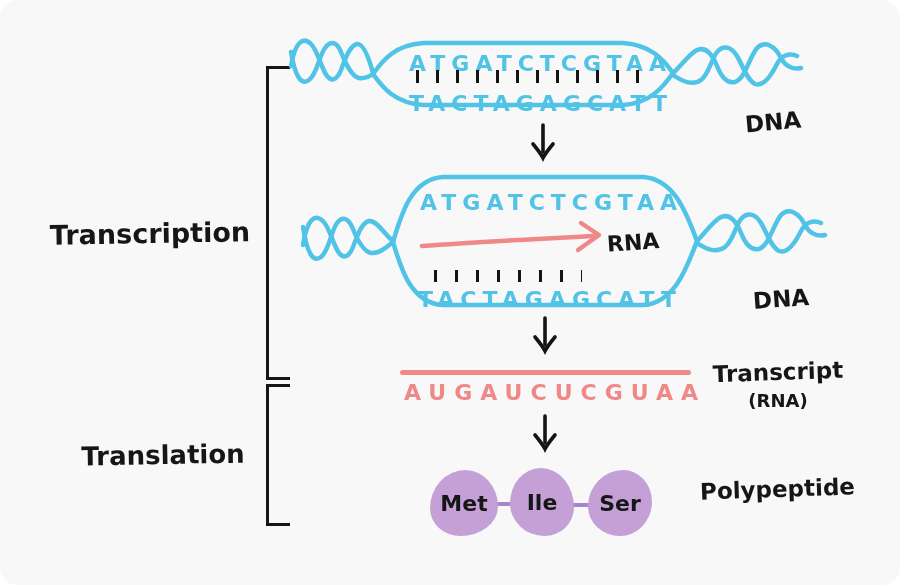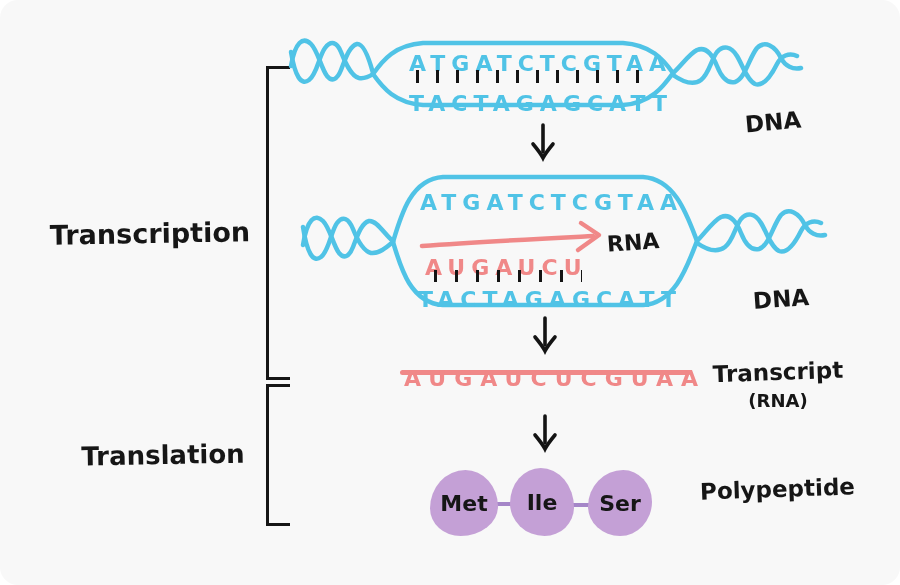--- a/index.html
+++ b/index.html
@@ -89,35 +89,34 @@
       <path d="M402,78 C412,85 422,88 430,82 C438,76 440,62 446,54 C452,47 460,48 466,58 C472,68 476,82 484,86 C492,89 500,78 506,66 C510,58 518,54 526,58"></path>
     </g>
 
     <g fill="none" stroke="#F08888" stroke-width="4.5" stroke-linecap="round" stroke-linejoin="round">
       <path d="M127,81 C180,77 240,74 298,71"></path>
       <path d="M286,58 L304,70 L283,85"></path>
     </g>
   </svg>
   <div class="seq" style="left:420px; top:184px;">ATGATCTCGTAA</div>
   <div class="hand" style="left:607px; top:231px; font-size:22px; transform:rotate(-4deg);">RNA</div>
-  <div class="seq pink" style="left:425px; top:249px;">AUGAUCU</div>
   <div class="ticks" style="left:434px; top:270px; width:148px; height:12px;
        background:repeating-linear-gradient(90deg,#141414 0 3px,transparent 3px 21px);"></div>
   <div class="seq" style="left:418px; top:281px;">TACTAGAGCATT</div>
   <div class="hand" style="left:753px; top:287px; font-size:23px; transform:rotate(-4deg);">DNA</div>
 
   <svg class="abs" style="left:532px; top:315px;" width="26" height="42" viewBox="0 0 26 42">
     <g fill="none" stroke="#141414" stroke-width="3.6" stroke-linecap="round">
       <path d="M13,3 L13,30"></path>
       <path d="M3,22 C8,28 11,32 13,36 C15,32 18,28 23,22"></path>
     </g>
   </svg>
 
   <div class="transcript-line" style="left:400px; top:370px; width:291px;"></div>
-  <div class="seq pink wide" style="left:404px; top:360px;">AUGAUCUCGUAA</div>
+  <div class="seq pink wide" style="left:404px; top:374px;">AUGAUCUCGUAA</div>
   <div class="hand" style="left:703px; top:360px; width:150px; text-align:center; font-size:23px; transform:rotate(-2deg);">Transcript</div>
   <div class="hand" style="left:703px; top:391px; width:150px; text-align:center; font-size:18px;">(RNA)</div>
 
   <svg class="abs" style="left:532px; top:413px;" width="26" height="42" viewBox="0 0 26 42">
     <g fill="none" stroke="#141414" stroke-width="3.6" stroke-linecap="round">
       <path d="M13,3 L13,30"></path>
       <path d="M3,22 C8,28 11,32 13,36 C15,32 18,28 23,22"></path>
     </g>
   </svg>
 

